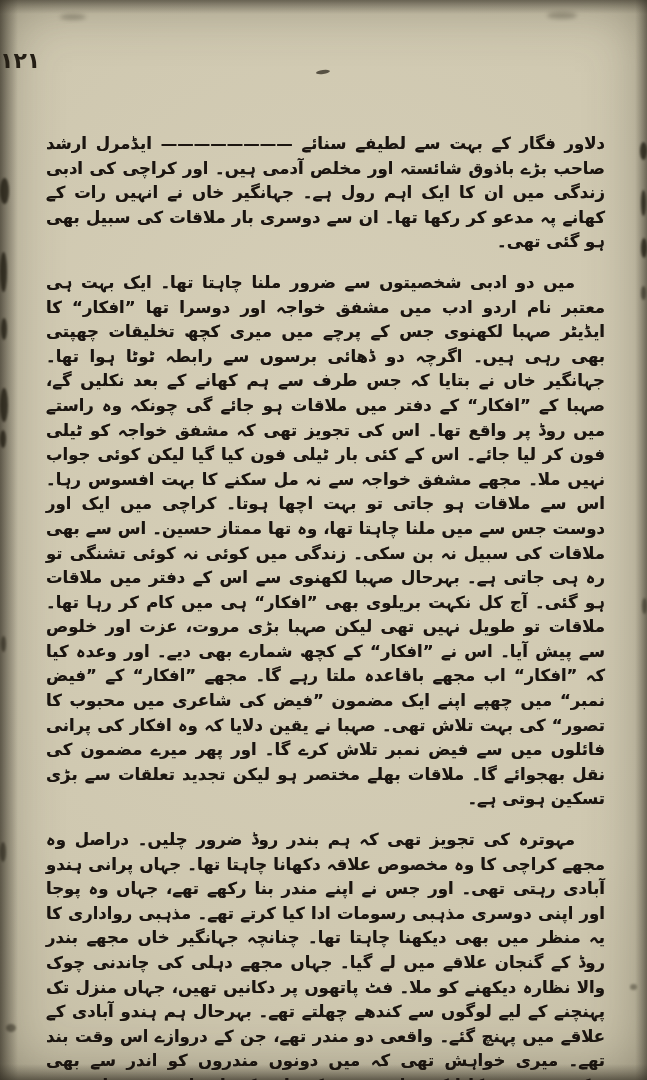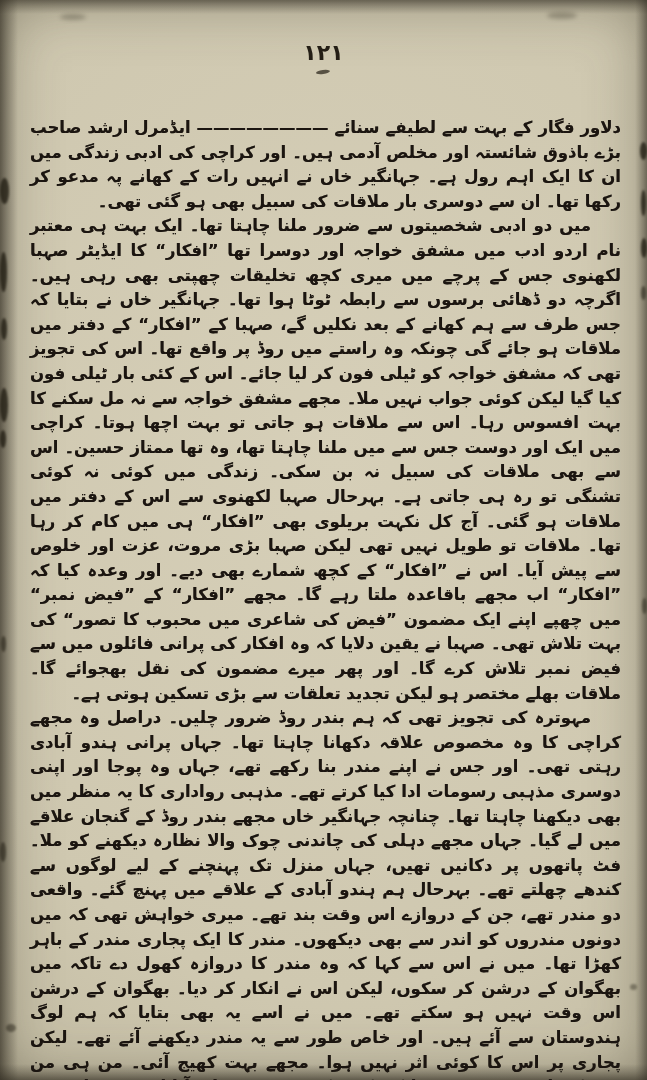--- a/index.html
+++ b/index.html
@@ -39,24 +39,23 @@
     pointer-events: none;
   }
   .edge-bottom {
     position: absolute; left: 0; right: 0; bottom: 0; height: 16px;
     background: linear-gradient(to top, rgba(45,40,30,0.5), rgba(45,40,30,0.0));
     pointer-events: none;
   }
 
   .page-number {
     position: absolute;
-    top: 40px;
+    top: 48px;
     left: 0;
     width: 100%;
-    text-align: center;
     font-size: 22px;
     font-weight: bold;
     color: #241e15;
     letter-spacing: 2px;
   }
   .page-number-tick {
     position: absolute;
     top: 70px;
     left: 316px;
     width: 14px;
@@ -73,21 +72,21 @@
     left: 30px;
     direction: rtl;
     text-align: justify;
     color: #1b1510;
     font-size: 16.5px;
     line-height: 24.6px;
     font-weight: 700;
     text-shadow: 0 0 0.4px rgba(27,21,16,0.6);
   }
   .text-block p {
-    margin: 0;
+    margin: 16px;
     padding: 0;
   }
   .text-block p.indent {
     text-indent: 30px;
   }
 
   
   .artifact {
     position: absolute;
     background: rgba(30,25,15,0.75);

